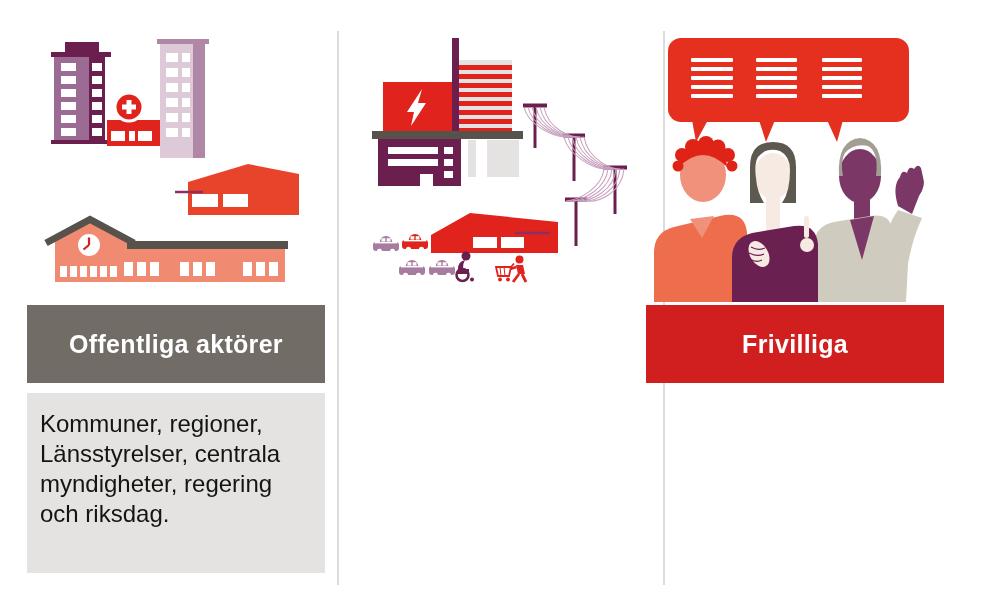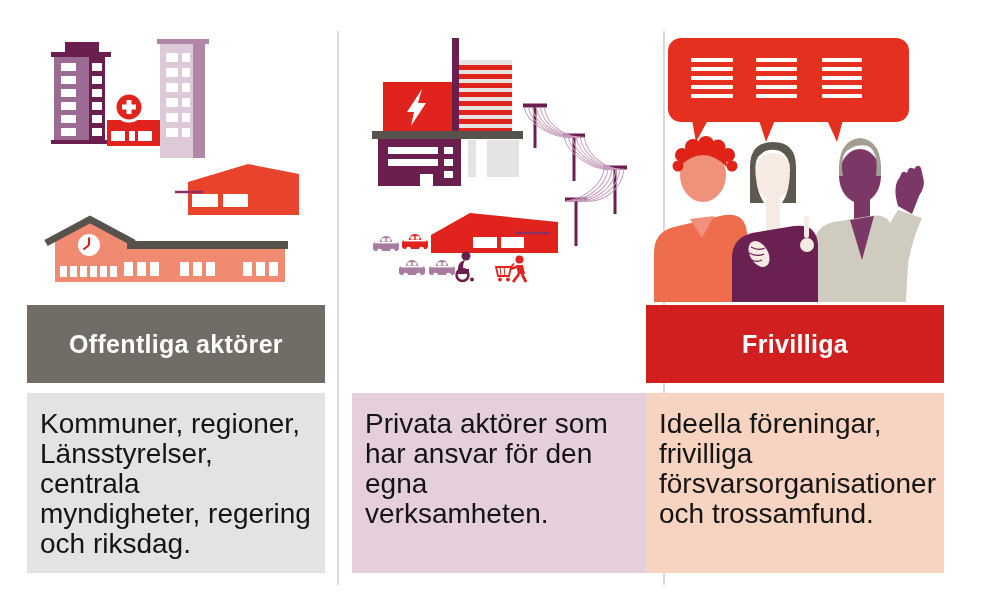--- a/index.html
+++ b/index.html
@@ -7,21 +7,21 @@
           font-family:"Liberation Sans",sans-serif;}
   .divider{position:absolute;top:31px;height:554px;width:2px;background:#dbdbdb;}
   .col{position:absolute;top:0;width:298px;height:612px;}
   .illo{position:absolute;top:28px;left:0;width:298px;height:275px;}
   .illo svg{display:block;}
   .hdr{position:absolute;top:305px;left:0;width:298px;height:78px;
        display:flex;align-items:center;justify-content:center;}
   .hdr h2{margin:16px;color:#fff;font-size:25px;font-weight:700;letter-spacing:.3px;}
   .bod{position:absolute;top:393px;left:0;width:298px;height:180px;box-sizing:border-box;
        padding:16px 10px 0 13px;}
-  .bod p{margin:0;font-size:28px;line-height:30px;color:#141414;white-space:pre-line;}
+  .bod p{margin:0;font-size:24px;line-height:30px;color:#141414;white-space:pre-line;}
 </style>
 </head>
 <body>
 
 <div class="canvas">
 
   <div class="divider" style="left:337px"></div>
   <div class="divider" style="left:663px"></div>
 
   <section class="col" style="left:27px">
@@ -241,25 +241,20 @@
           <line x1="164.5" y1="239" x2="158" y2="241" stroke="#e0231c" stroke-width="2.5"></line>
           <polygon points="144,239 159,239 157,248 146,248" fill="none" stroke="#e0231c" stroke-width="1.8"></polygon>
           <line x1="148" y1="239" x2="149" y2="248" stroke="#e0231c" stroke-width="1"></line>
           <line x1="152" y1="239" x2="153" y2="248" stroke="#e0231c" stroke-width="1"></line>
           <circle cx="148" cy="251.5" r="2" fill="#e0231c"></circle>
           <circle cx="156" cy="251.5" r="2" fill="#e0231c"></circle>
           <line x1="159" y1="239" x2="162" y2="235.5" stroke="#e0231c" stroke-width="1.8"></line>
         </g>
       </svg>
     </div>
-    <div class="bod" style="background: rgb(230, 207, 220);">
-      <p>Privata aktörer som
-har ansvar för den egna
-verksamheten.</p>
-    </div>
   </section>
 
   <section class="col" style="left:646px">
     <div class="illo">
       <svg width="298" height="275" viewBox="0 0 298 275">
 
         <g>
           <rect x="22" y="10" width="241" height="84" rx="13" fill="#e5301f"></rect>
           <polygon points="46,92 62,92 50,114" fill="#e5301f"></polygon>
           <polygon points="113,92 129,92 120,114" fill="#e5301f"></polygon>
@@ -322,21 +317,15 @@
             <path d="M105,219 Q112,223 119,220"></path>
             <path d="M103,225 Q111,229 118,226"></path>
             <path d="M104,231 Q110,235 116,232"></path>
           </g>
         </g>
       </svg>
     </div>
     <header class="hdr" style="background: rgb(209, 31, 31);">
       <h2>Frivilliga</h2>
     </header>
-    <div class="bod" style="background: rgb(246, 212, 193);">
-      <p>Ideella föreningar,
-frivilliga
-försvarsorganisationer
-och trossamfund.</p>
-    </div>
   </section>
 
 </div>
 
 </body></html>

